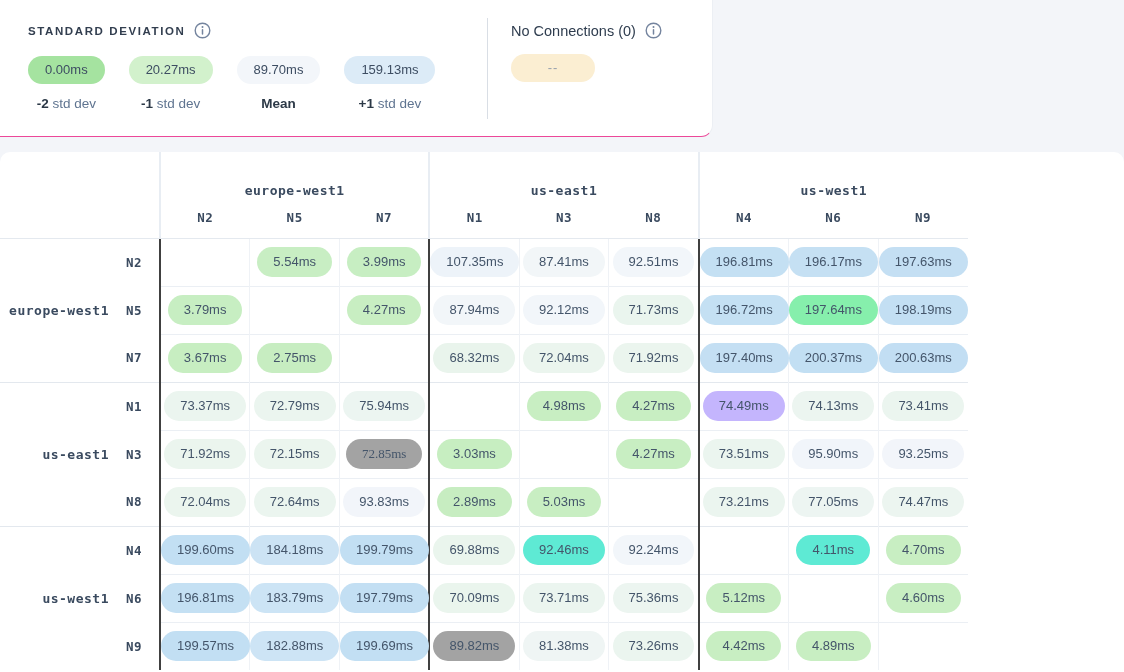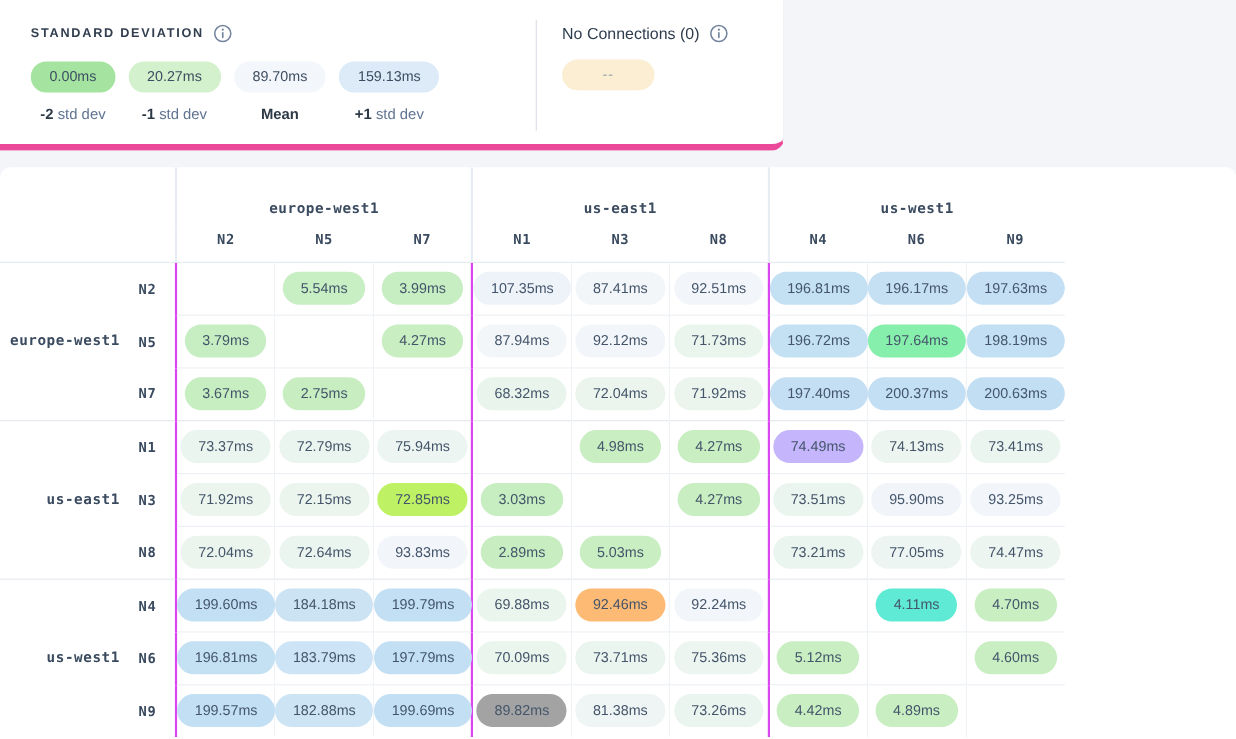--- a/index.html
+++ b/index.html
@@ -7,31 +7,31 @@
   body {
     width: 1124px; height: 672px; position: relative; overflow: hidden;
     background: #f3f5f9;
     font-family: "Liberation Sans", sans-serif;
   }
 
   
   .legend-card {
     position: absolute; top: 0; left: 0; width: 713px; height: 137px;
     background: #ffffff;
-    border-right: 1px solid #eceff4; border-bottom: 6px solid #ec4899;
+    border-right: 1px solid #eceff4; border-bottom: 1px solid #ec4899;
     border-radius: 0 0 12px 0;
   }
   .legend-left { position: absolute; left: 28px; top: 22px; }
   .legend-title-row { display: flex; align-items: center; gap: 9px; }
   .legend-title {
     font-size: 11.5px; font-weight: bold; letter-spacing: 1.6px;
     color: #323e4f;
   }
   .info-icon { display: inline-flex; flex: none; }
-  .legend-pills { display: flex; gap: 12px; margin-top: 17px; }
+  .legend-pills { display: flex; gap: 24px; margin-top: 17px; }
   .legend-item { display: flex; flex-direction: column; align-items: center; gap: 12px; }
   .pill {
     height: 28px; line-height: 28px; padding: 0 17px; border-radius: 15px;
     font-size: 13px; color: #3d4d62; white-space: nowrap;
   }
   .legend-label { font-size: 13.5px; color: #5f7490; white-space: nowrap; }
   .legend-label b { color: #2c3947; }
   .legend-divider {
     position: absolute; left: 487px; top: 18px; height: 101px; width: 1px;
     background: #d9dee5;
@@ -57,21 +57,21 @@
     color: #3a4a5f; letter-spacing: 0.5px;
   }
   tr.region-row th { height: 56px; vertical-align: bottom; padding-bottom: 10px;
     font-size: 13px; text-align: center; }
   tr.node-row th { height: 30px; vertical-align: top; padding-top: 2px;
     font-size: 12.5px; text-align: center; border-bottom: 1px solid #e4e9ef; }
   th.corner { border-bottom: 1px solid #e4e9ef; }
   .group-col { border-left: 2px solid #e8edf3; }
   td.cell { border-left: 1px solid #eff2f6; border-top: 1px solid #ebeff4;
     height: 48px; text-align: center; vertical-align: middle; padding: 0; }
-  td.cell.group-col { border-left: 2px solid #d946ef; margin-left: 11px; }
+  td.cell.group-col { border-left: 2px solid #404040; margin-left: 11px; }
   th.rowhead { border: none; height: 48px; padding: 0; }
   tr.group-start th.rowhead, tr.group-start td.cell { border-top: 1px solid #e3e8ee; }
   .rowhead-inner { display: flex; align-items: center; height: 100%; }
   .rowhead-region { flex: 1; text-align: right; font-size: 13px; }
   .rowhead-node { width: 50px; text-align: center; font-size: 12.5px; }
   .cell-pill {
     display: inline-block; height: 30px; line-height: 30px; padding: 0 16px;
     border-radius: 16px; font-size: 13px; color: #44556a; white-space: nowrap;
   }
 </style>
@@ -229,21 +229,21 @@
         </tr>
         <tr>
           <th class="rowhead">
             <div class="rowhead-inner">
               <span class="rowhead-region mono">us-east1</span>
               <span class="rowhead-node mono">N3</span>
             </div>
           </th>
           <td class="cell group-col"><span class="cell-pill" style="background: rgb(235, 245, 238);">71.92ms</span></td>
           <td class="cell"><span class="cell-pill" style="background: rgb(235, 245, 238); text-align: right;">72.15ms</span></td>
-          <td class="cell"><span class="cell-pill" style="background: #bef264;">72.85ms</span></td>
+          <td class="cell"><span class="cell-pill" style="background: #a3a3a3; font-family: Liberation Serif, serif;">72.85ms</span></td>
           <td class="cell group-col"><span class="cell-pill" style="background: rgb(199, 238, 193);">3.03ms</span></td>
           <td class="cell"></td>
           <td class="cell"><span class="cell-pill" style="background: rgb(200, 238, 194);">4.27ms</span></td>
           <td class="cell group-col"><span class="cell-pill" style="background: rgb(235, 245, 239);">73.51ms</span></td>
           <td class="cell"><span class="cell-pill" style="background: rgb(241, 245, 250);">95.90ms</span></td>
           <td class="cell"><span class="cell-pill" style="background: rgb(242, 245, 250);">93.25ms</span></td>
         </tr>
         <tr>
           <th class="rowhead">
             <div class="rowhead-inner">
@@ -265,21 +265,21 @@
           <th class="rowhead">
             <div class="rowhead-inner">
               <span class="rowhead-region mono"></span>
               <span class="rowhead-node mono">N4</span>
             </div>
           </th>
           <td class="cell group-col"><span class="cell-pill" style="background: rgb(194, 223, 243);">199.60ms</span></td>
           <td class="cell"><span class="cell-pill" style="background: rgb(204, 227, 244);">184.18ms</span></td>
           <td class="cell"><span class="cell-pill" style="background: rgb(194, 223, 243);">199.79ms</span></td>
           <td class="cell group-col"><span class="cell-pill" style="background: rgb(234, 245, 237);">69.88ms</span></td>
-          <td class="cell"><span class="cell-pill" style="background: #fdba74;">92.46ms</span></td>
+          <td class="cell"><span class="cell-pill" style="background: #5eead4;">92.46ms</span></td>
           <td class="cell"><span class="cell-pill" style="background: rgb(242, 246, 250);">92.24ms</span></td>
           <td class="cell group-col"></td>
           <td class="cell"><span class="cell-pill" style="background: #5eead4;">4.11ms</span></td>
           <td class="cell"><span class="cell-pill" style="background: rgb(200, 238, 194);">4.70ms</span></td>
         </tr>
         <tr>
           <th class="rowhead">
             <div class="rowhead-inner">
               <span class="rowhead-region mono">us-west1</span>
               <span class="rowhead-node mono">N6</span>

